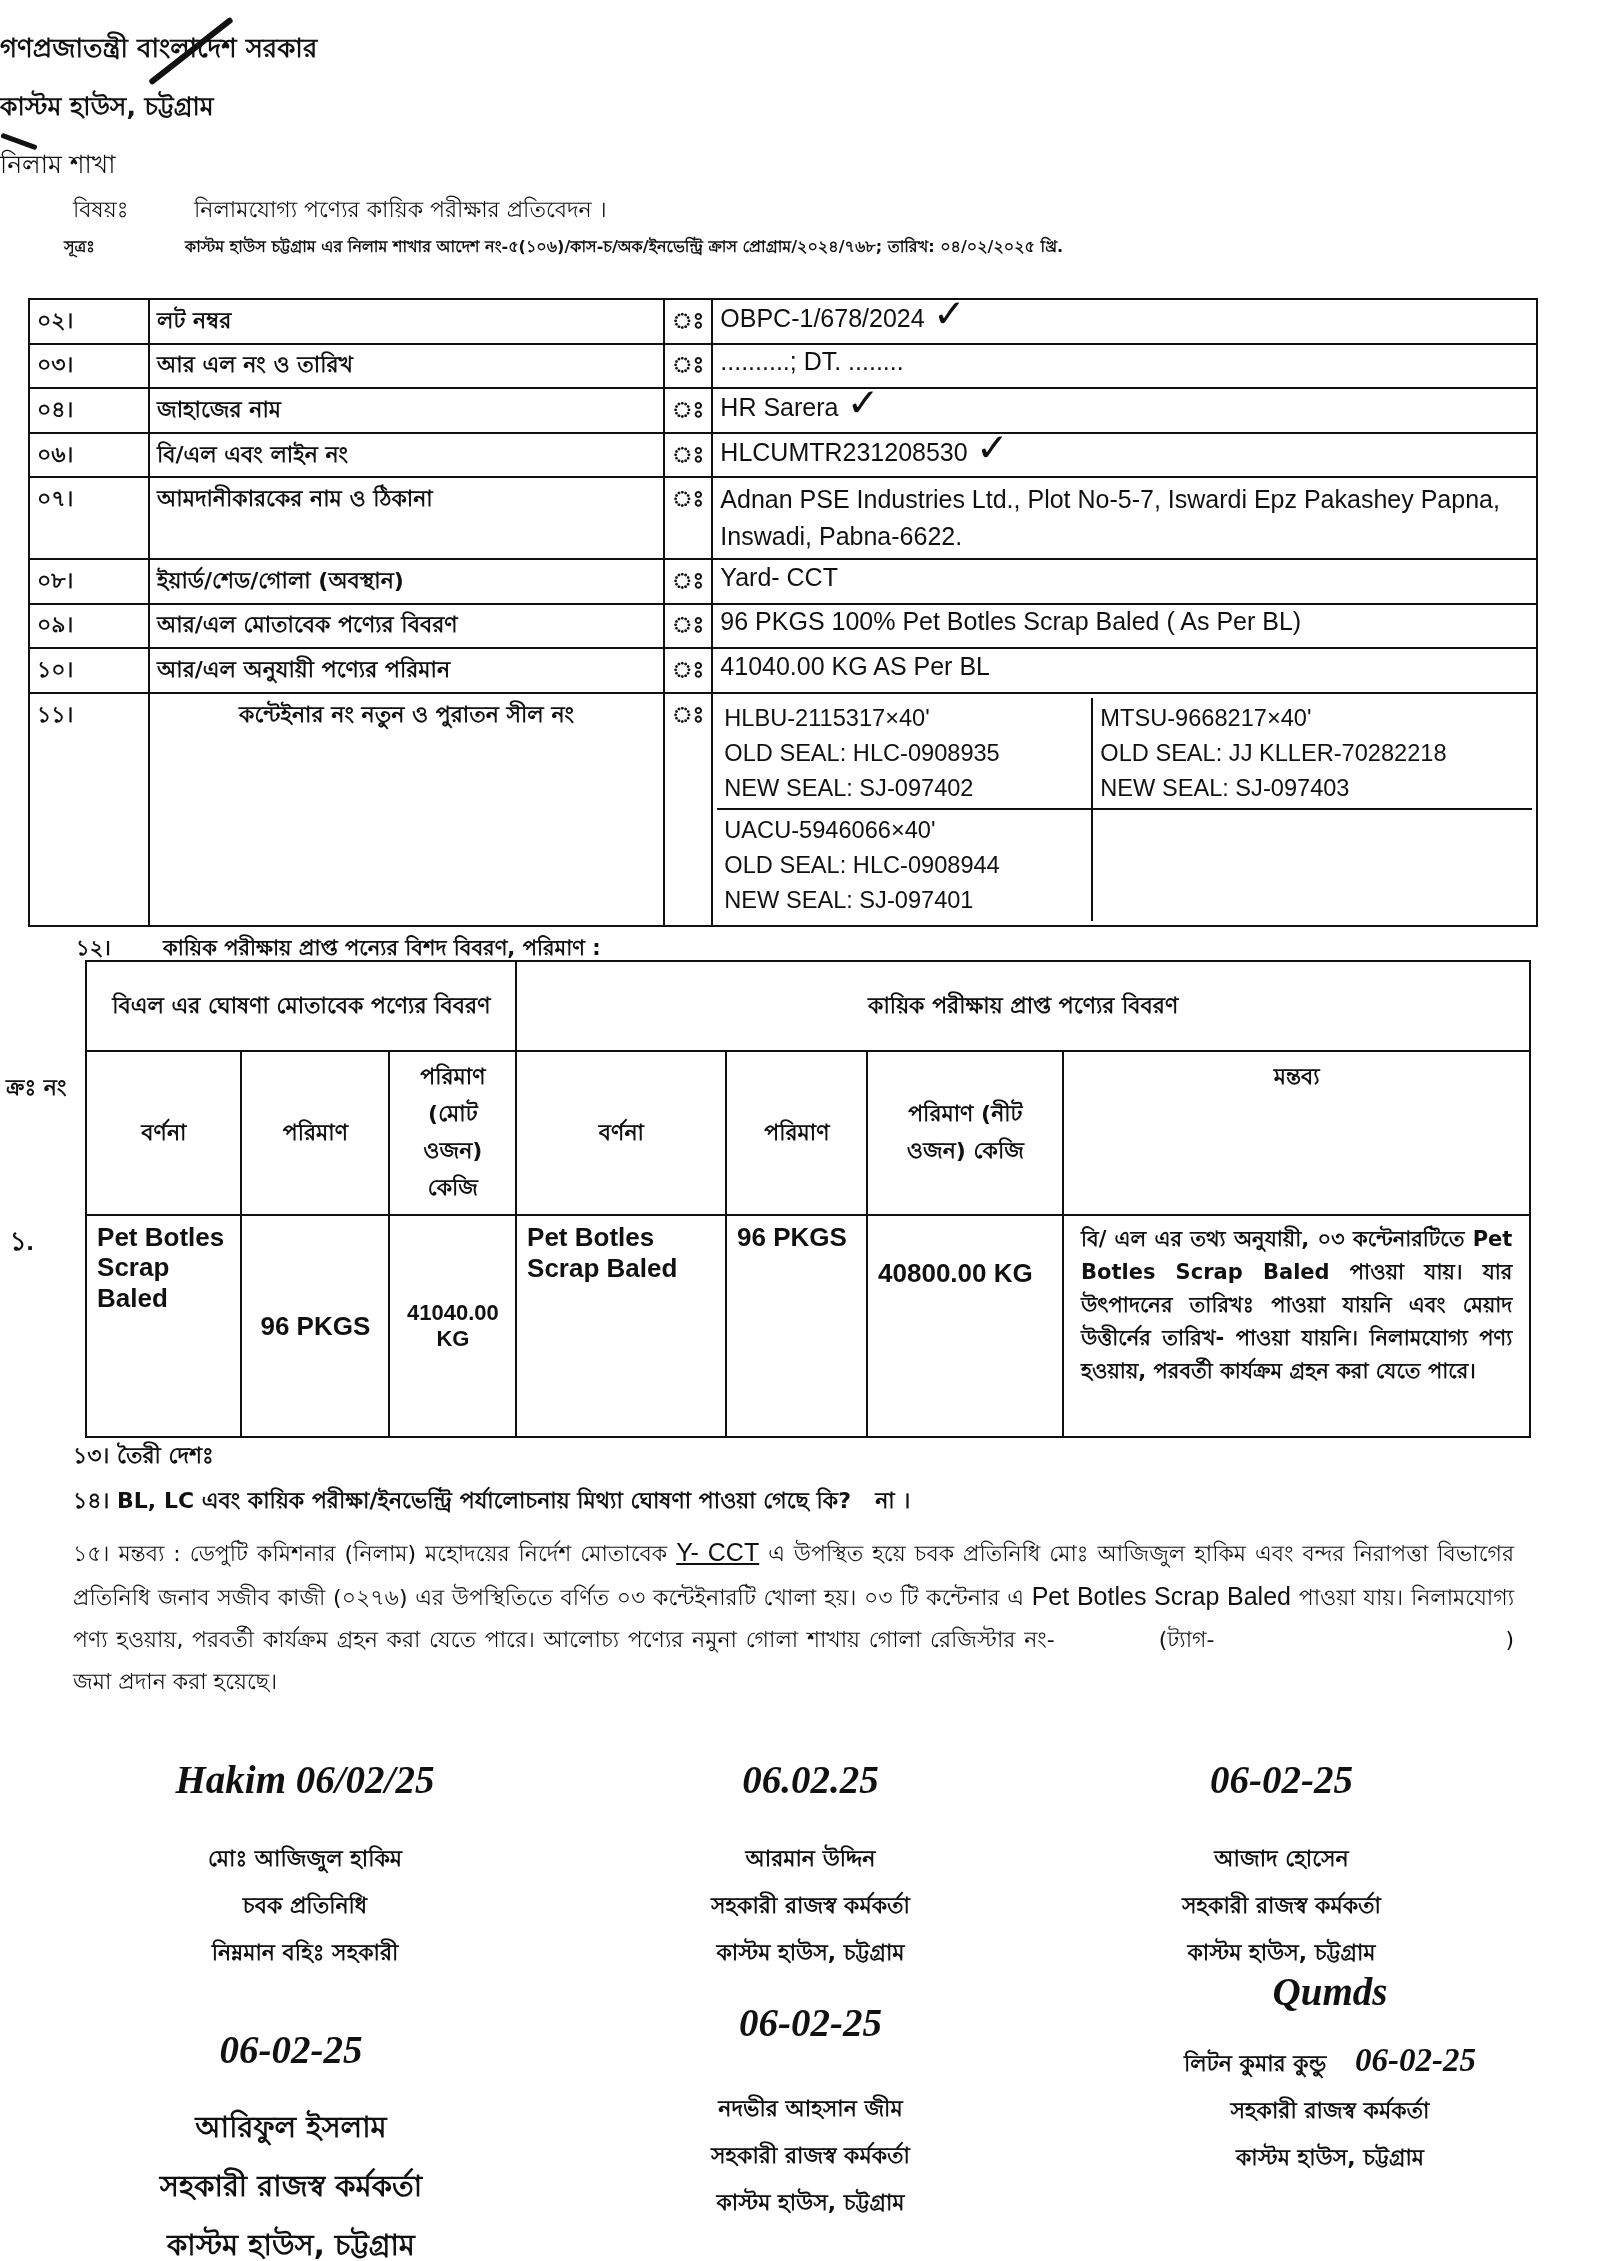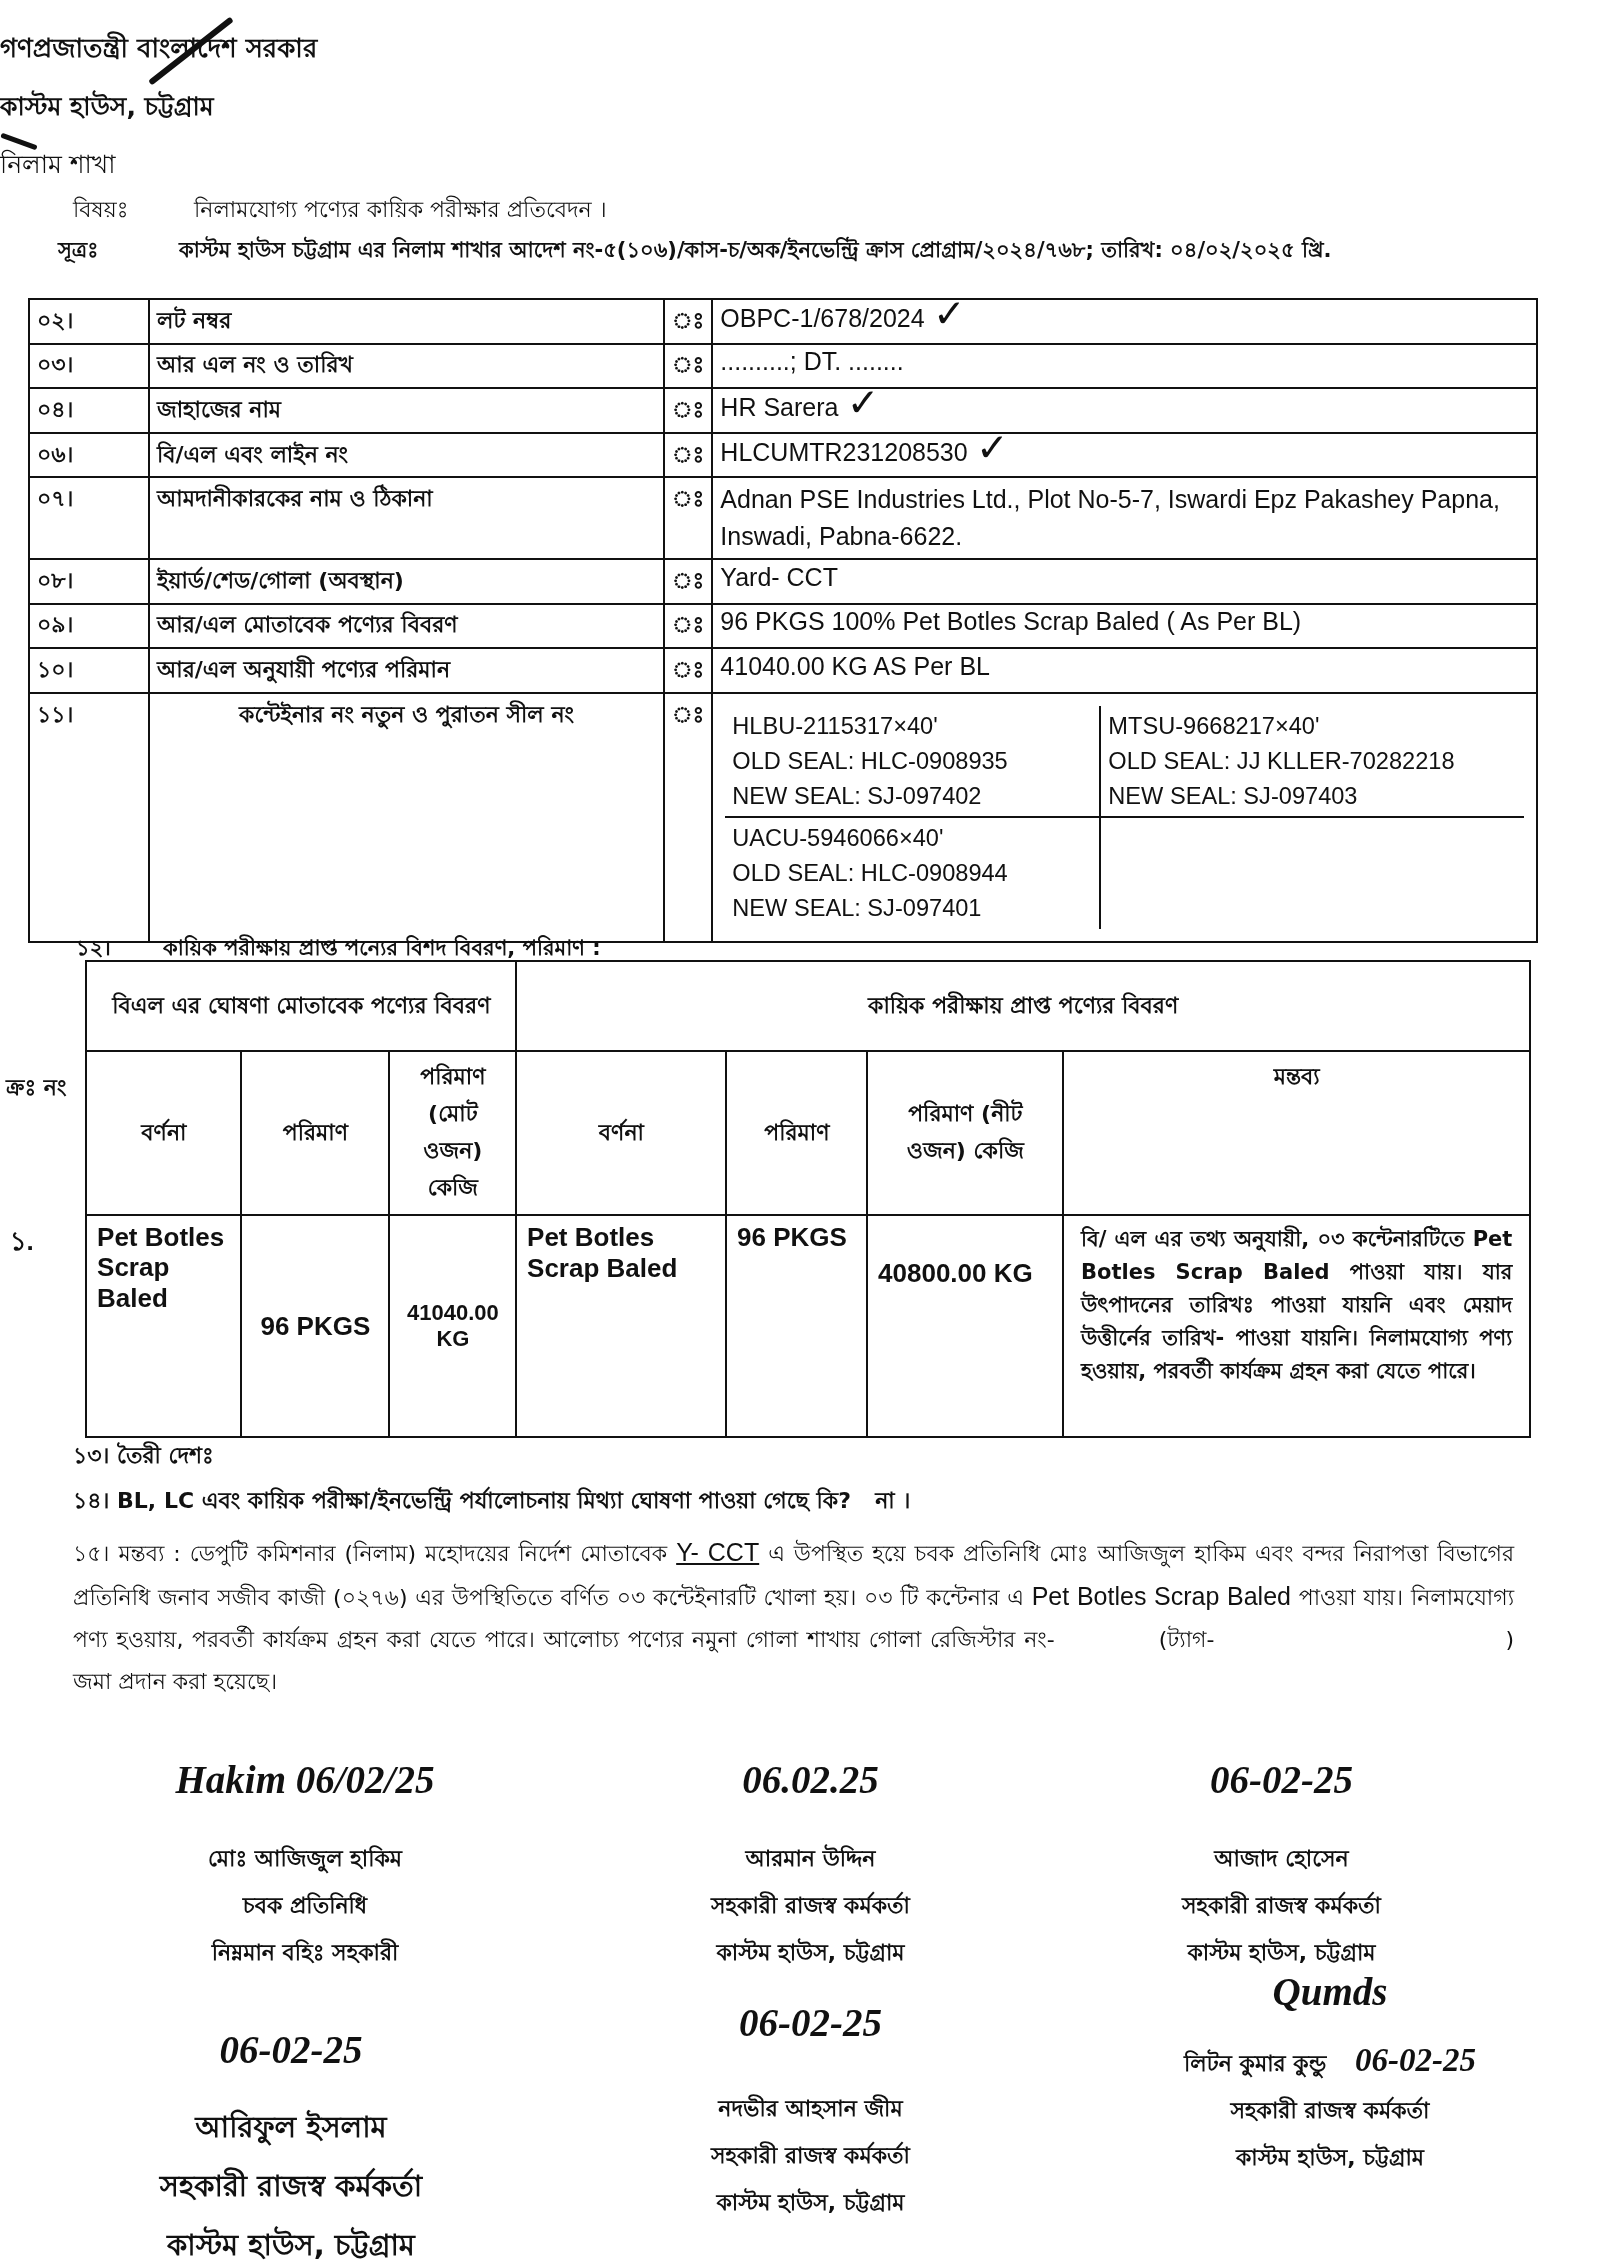--- a/index.html
+++ b/index.html
@@ -8,21 +8,21 @@
       font-family: "DejaVu Sans", sans-serif; color: #111;
     }
     .header { position: absolute; top: 21px; left: 0; width: 1618px; text-align: left; }
     .header .l1 { font-size: 26px; font-weight: bold; margin-top: 7px; }
     .header .l2 { font-size: 25px; font-weight: bold; margin-top: 15.2px; }
     .header .l3 { font-size: 25px; font-weight: normal; margin-top: 15.2px; }
     .pen-mark { position: absolute; background: #111; border-radius: 2.8px; }
 
     .subject { position: absolute; left: 73px; top: 192px; font-size: 22px; font-weight: normal; }
     .subject .lbl { display: inline-block; width: 121px; }
-    .ref { position: absolute; left: 58px; top: 234px; font-size: 21px; font-weight: bold; white-space: nowrap; }
+    .ref { position: absolute; left: 64px; top: 234px; font-size: 16px; font-weight: bold; white-space: nowrap; }
     .ref .lbl { display: inline-block; width: 121px; }
 
     table { border-collapse: collapse; }
     .info { position: absolute; left: 28px; top: 298px; width: 1510px; font-size: 22px; }
     .info td { border: 2.1px solid #111; padding: 2.8px 7px; vertical-align: top; }
     .info td.num { width: 104px; font-weight: bold; }
     .info td.lab { width: 499px; font-weight: bold; }
     .info td.col { width: 28px; text-align: center; font-weight: bold; }
     .info td.val { font-family: "Liberation Sans", sans-serif; font-size: 25px; }
     .info .check { font-size: 39px; margin-left: 8.3px; line-height: 21px; }
@@ -118,21 +118,21 @@
     <tr>
       <td class="num">১০।</td>
       <td class="lab">আর/এল অনুযায়ী পণ্যের পরিমান</td>
       <td class="col">ঃ</td>
       <td class="val"><span>41040.00 KG AS Per BL</span></td>
     </tr>
     <tr>
       <td class="num">১১।</td>
       <td class="lab" style="text-align:center;">কন্টেইনার নং নতুন ও পুরাতন সীল নং</td>
       <td class="col">ঃ</td>
-      <td style="padding:12px;margin-left:16px;">
+      <td style="padding:4px;margin-left:16px;">
         <div class="cont-split cont-cell">
           <div>
             <div>HLBU-2115317×40'</div>
             <div>OLD SEAL: HLC-0908935</div>
             <div>NEW SEAL: SJ-097402</div>
           </div>
           <div class="b-right">
             <div>MTSU-9668217×40'</div>
             <div>OLD SEAL: JJ KLLER-70282218</div>
             <div>NEW SEAL: SJ-097403</div>

